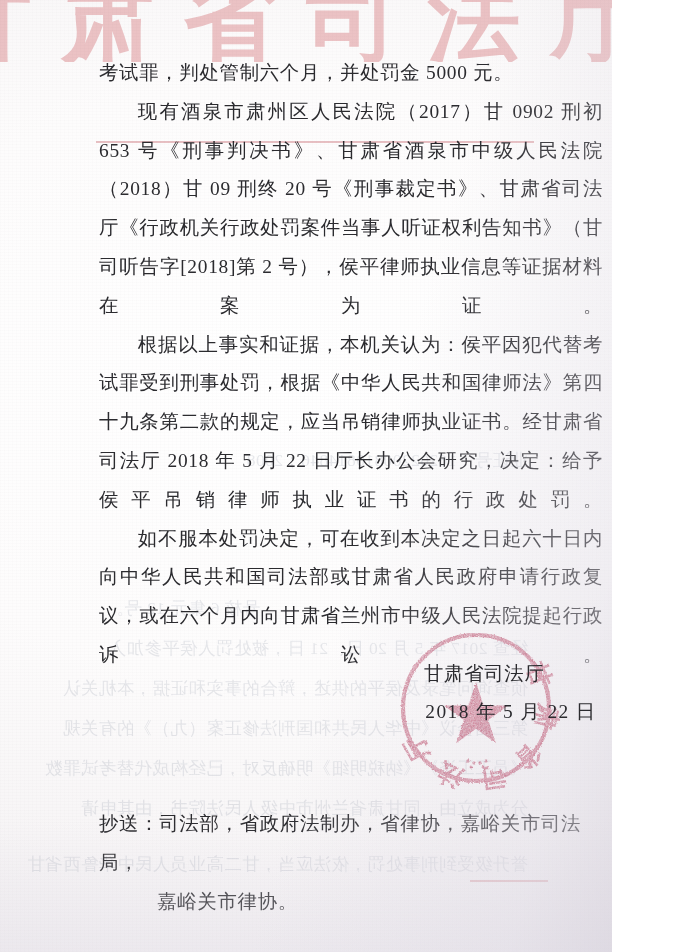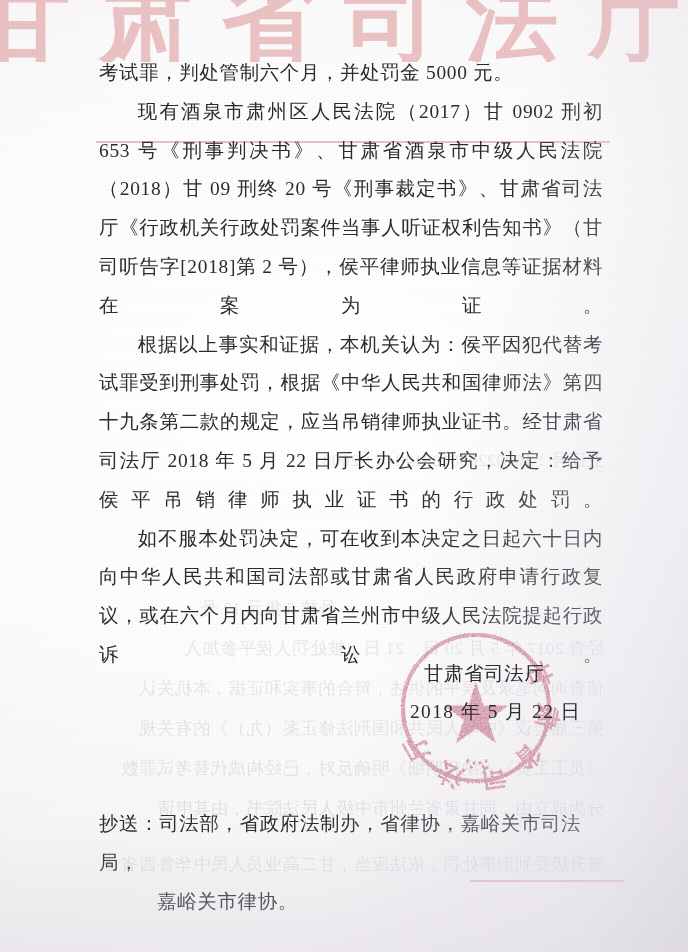--- a/index.html
+++ b/index.html
@@ -3,21 +3,21 @@
 <meta charset="utf-8">
 <style>
   html, body {
     margin: 0;
     padding: 0;
     background: #ffffff;
   }
 
   #page {
     position: relative;
-    width: 688px;
+    width: 612px;
     height: 952px;
     overflow: hidden;
     background:
       radial-gradient(ellipse 900px 620px at 46% 40%, #ffffff 0%, #fdfcfc 48%, #f7f5f6 78%, #f2eff1 100%);
     font-family: "Liberation Serif", "DejaVu Serif", serif;
     color: #2c2c30;
     -webkit-font-smoothing: antialiased;
   }
 
   
@@ -121,21 +121,21 @@
     left: 402px;
     top: 655px;
     width: 210px;
     font-size: 19.4px;
     line-height: 38px;
     letter-spacing: .7px;
     color: #2b2b2f;
     z-index: 6;
   }
   #signature-block .sig-org  { padding-left: 22px; }
-  #signature-block .sig-date { padding-left: 8px; letter-spacing: 1.4px; }
+  #signature-block .sig-date { padding-left: 8px; letter-spacing: 1.4px; text-align: center; }
 
   
   #official-seal {
     position: absolute;
     left: 388px;
     top: 620px;
     width: 176px;
     height: 176px;
     z-index: 4;
     pointer-events: none;

